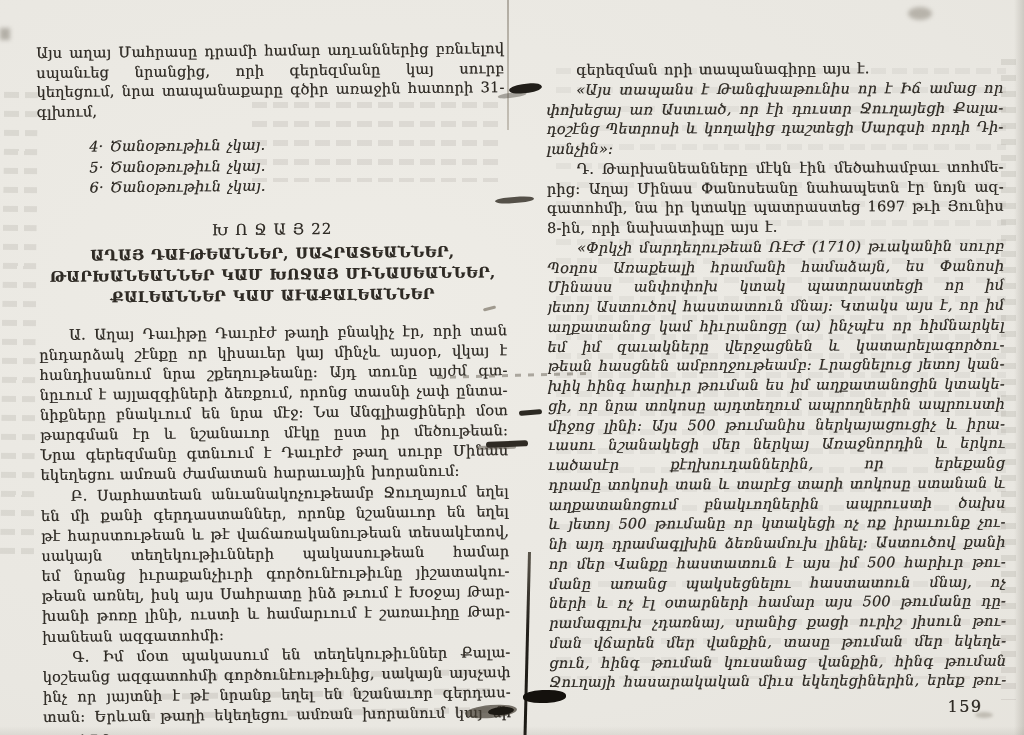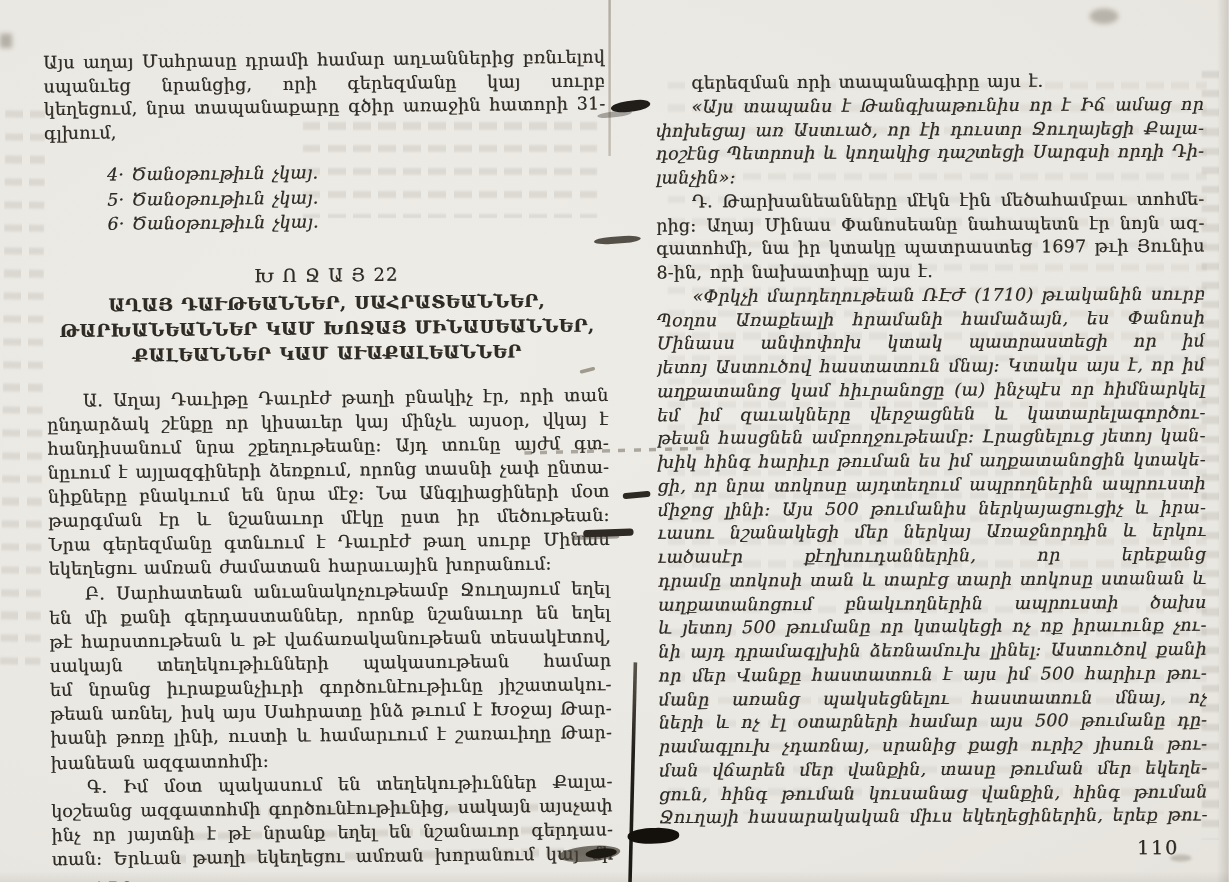--- a/index.html
+++ b/index.html
@@ -170,21 +170,21 @@
           <div class="tline">նի այդ դրամագլխին ձեռնամուխ լինել։ Աստուծով քանի</div>
           <div class="tline">որ մեր Վանքը հաստատուն է այս իմ 500 հարիւր թու-</div>
           <div class="tline">մանը առանց պակսեցնելու հաստատուն մնայ, ոչ մերային-</div>
           <div class="tline">ների և ոչ էլ օտարների համար այս 500 թումանը դը-</div>
           <div class="tline">րամագլուխ չդառնայ, սրանից քացի ուրիշ յիսուն թու-</div>
           <div class="tline">ման վճարեն մեր վանքին, տասը թուման մեր եկեղե-</div>
           <div class="tline">ցուն, հինգ թուման կուսանաց վանքին, հինգ թուման</div>
           <div class="tline">Ջուղայի հասարակական միւս եկեղեցիներին, երեք թու-</div>
         </div>
       </div>
-    <div class="pagenum pn-right">110</div>
+    <div class="pagenum pn-right">159</div>
   </div>
 
   <div class="art a-spinetop"></div>
   <div class="art a-blob1"></div>
   <div class="art a-blob2"></div>
   <div class="art a-tick"></div>
   <div class="art a-dotline"></div>
   <div class="art a-dash1"></div>
   <div class="art a-dash2"></div>
   <div class="art a-spine2"></div>

